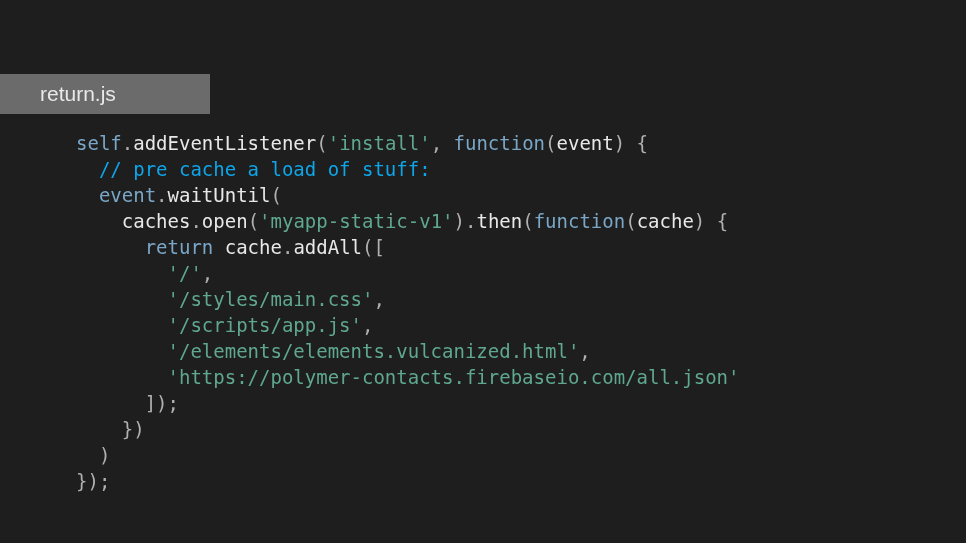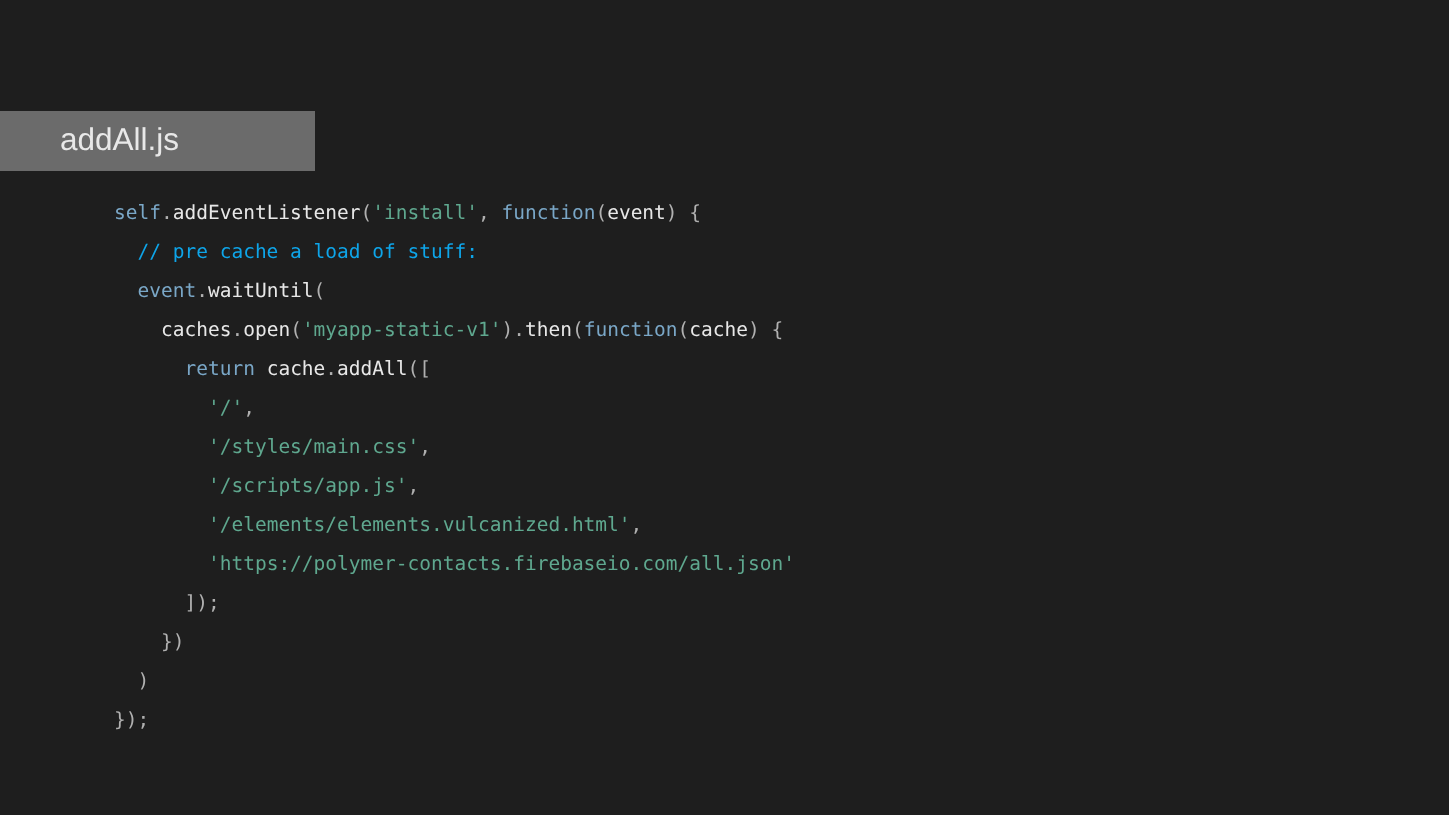--- a/index.html
+++ b/index.html
@@ -28,32 +28,32 @@
     .tab-label {
       color: #e8e8e8;
       font-size: 21px;
       font-family: -apple-system, BlinkMacSystemFont, 'Segoe UI', sans-serif;
       font-weight: 400;
     }
     .code-area {
       position: absolute;
       left: 76px;
       top: 130px;
-      font-size: 13px;
+      font-size: 19px;
       line-height: 26px;
       white-space: pre;
     }
     .tok-ident { color: #e8e8e8; }
     .tok-var { color: #7aa7c7; }
     .tok-punct { color: #b0b0b0; }
     .tok-string { color: #5fa88f; }
     .tok-keyword { color: #7aa7c7; }
     .tok-comment { color: #0ea5e9; }
     .tok-method { color: #e8e8e8; }
   </style>
 </head>
 <body>
 
 <div class="tab">
-  <span class="tab-label">addAll.js</span>
+  <span class="tab-label">return.js</span>
 </div>
 
 <div class="code-area" id="code-root"><div><span class="tok-var">self</span><span class="tok-punct">.</span><span class="tok-method">addEventListener</span><span class="tok-punct">(</span><span class="tok-string">'install'</span><span class="tok-punct">, </span><span class="tok-keyword">function</span><span class="tok-punct">(</span><span class="tok-ident">event</span><span class="tok-punct">) {</span></div><div><span class="tok-punct">  </span><span class="tok-comment">// pre cache a load of stuff:</span></div><div><span class="tok-punct">  </span><span class="tok-var">event</span><span class="tok-punct">.</span><span class="tok-method">waitUntil</span><span class="tok-punct">(</span></div><div><span class="tok-punct">    </span><span class="tok-ident">caches</span><span class="tok-punct">.</span><span class="tok-method">open</span><span class="tok-punct">(</span><span class="tok-string">'myapp-static-v1'</span><span class="tok-punct">).</span><span class="tok-method">then</span><span class="tok-punct">(</span><span class="tok-keyword">function</span><span class="tok-punct">(</span><span class="tok-ident">cache</span><span class="tok-punct">) {</span></div><div><span class="tok-punct">      </span><span class="tok-keyword">return</span><span class="tok-punct"> </span><span class="tok-ident">cache</span><span class="tok-punct">.</span><span class="tok-method">addAll</span><span class="tok-punct">([</span></div><div><span class="tok-punct">        </span><span class="tok-string">'/'</span><span class="tok-punct">,</span></div><div><span class="tok-punct">        </span><span class="tok-string">'/styles/main.css'</span><span class="tok-punct">,</span></div><div><span class="tok-punct">        </span><span class="tok-string">'/scripts/app.js'</span><span class="tok-punct">,</span></div><div><span class="tok-punct">        </span><span class="tok-string">'/elements/elements.vulcanized.html'</span><span class="tok-punct">,</span></div><div><span class="tok-punct">        </span><span class="tok-string">'https://polymer-contacts.firebaseio.com/all.json'</span></div><div><span class="tok-punct">      ]);</span></div><div><span class="tok-punct">    })</span></div><div><span class="tok-punct">  )</span></div><div><span class="tok-punct">});</span></div></div>
 
 </body></html>

